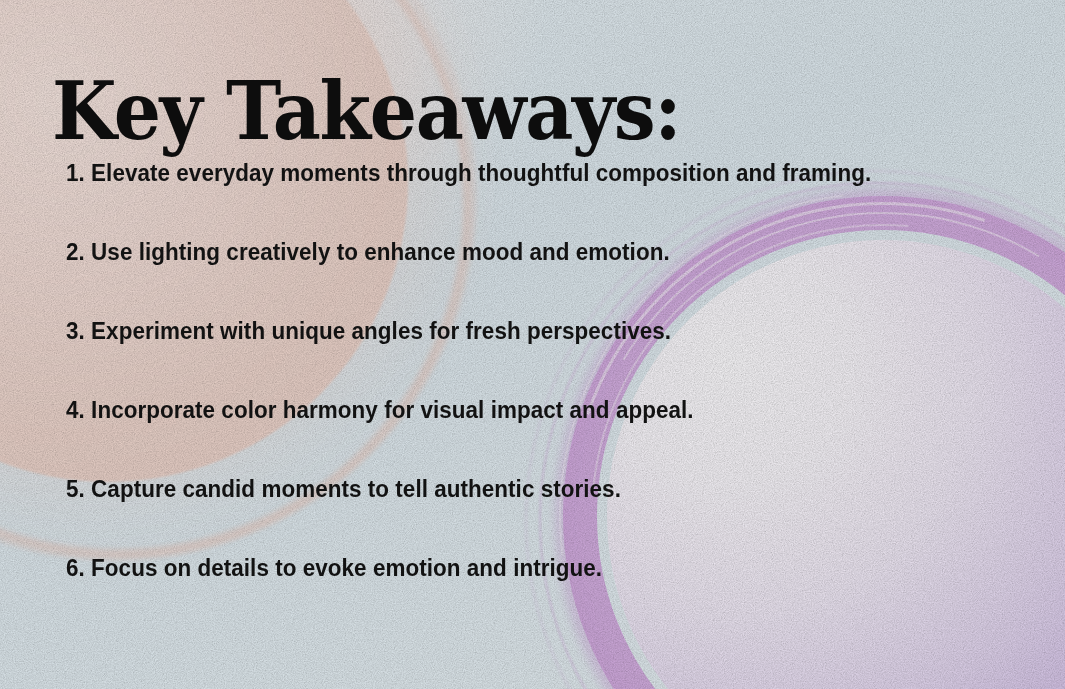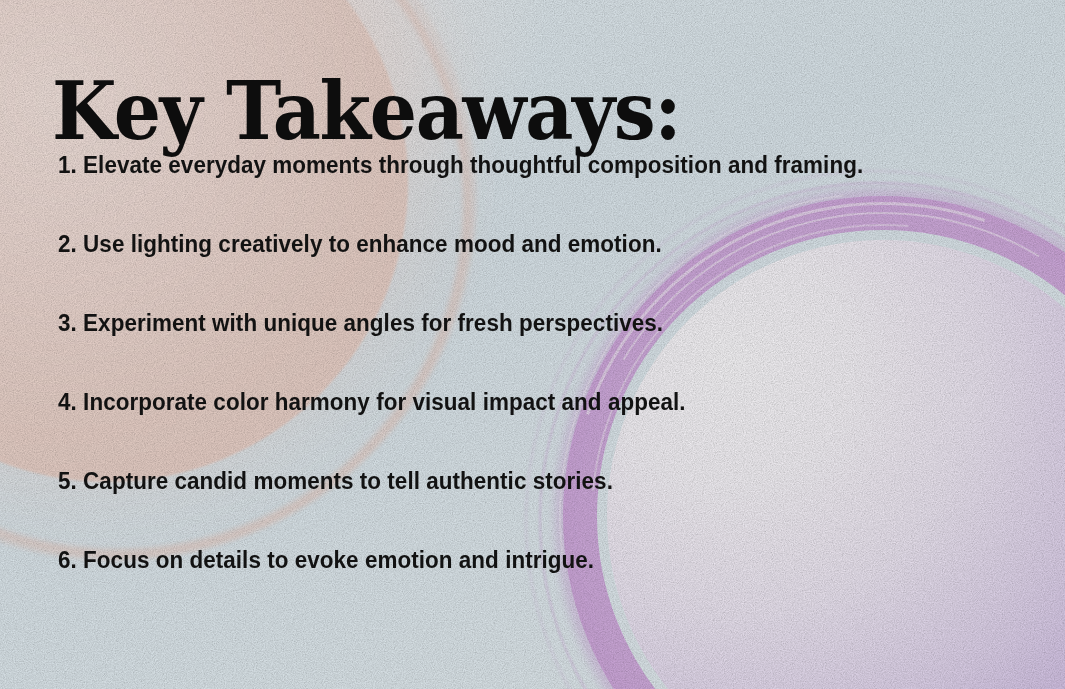--- a/index.html
+++ b/index.html
@@ -222,21 +222,21 @@
     transform-origin: left center;
     white-space: nowrap;
     line-height: 1.08;
   }
   #takeaway-list {
     position: absolute;
     left: 58px;
     top: 152px;
     width: 950px;
     list-style: none;
-    margin: 0;
+    margin: 8px;
     padding: 0;
   }
   .takeaway-item {
     height: 79px;
     color: #121212;
     font-family: "Liberation Sans", sans-serif;
     font-weight: 700;
     font-size: 23.5px;
     letter-spacing: 0.05px;
     white-space: nowrap;

